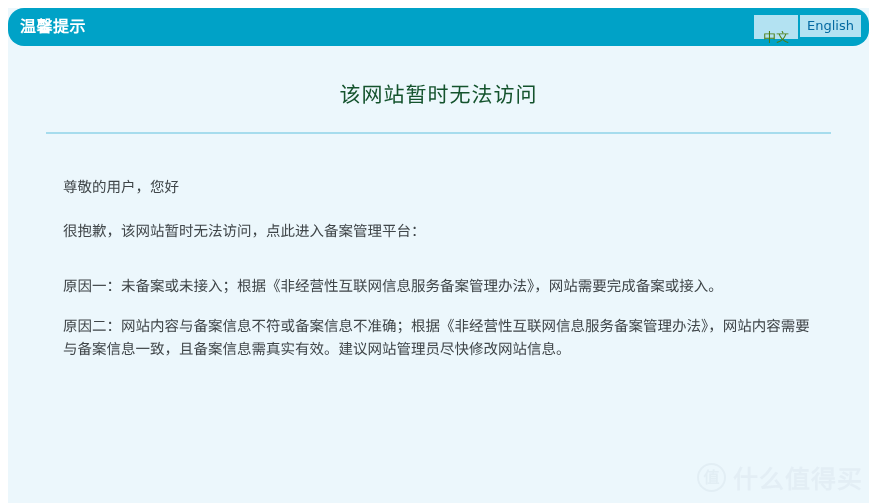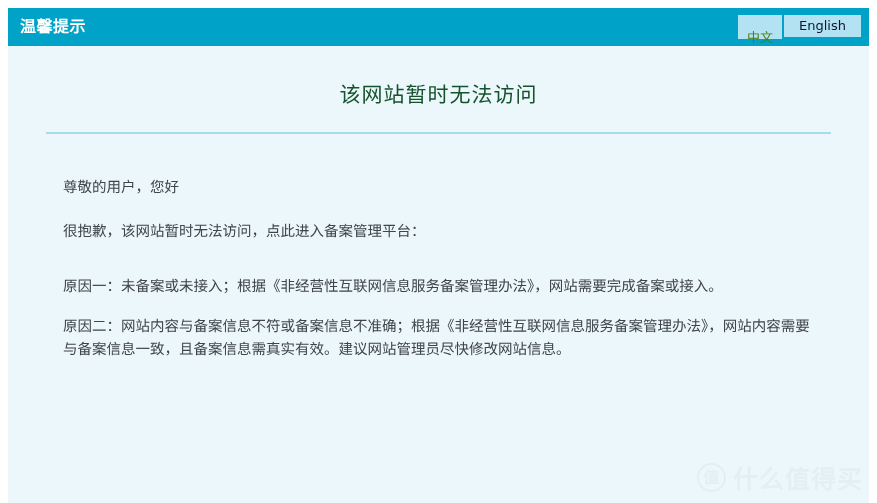--- a/index.html
+++ b/index.html
@@ -28,20 +28,21 @@
   }
 
   
   #header {
     position: absolute;
     left: 0;
     top: 0;
     width: 861px;
     height: 38px;
     background: #00a2c7;
+    border-radius: 16px;
   }
   #header-title {
     position: absolute;
     left: 12px;
     top: 0;
     height: 38px;
     line-height: 38px;
     color: #ffffff;
     font-size: 16px;
     font-weight: bold;
@@ -65,22 +66,22 @@
     padding: 12px 9px;
     white-space: nowrap;
     cursor: pointer;
     border: none;
     font-family: inherit;
     display: block;
     height: 22px;
     box-sizing: border-box;
   }
   .lang-btn.en {
-    color: #0f172a;
-    padding: 0 15px;
+    color: #0369a1;
+    padding: 0 7px;
   }
 
   
   #content {
     position: absolute;
     left: 0;
     top: 38px;
     width: 861px;
     bottom: 0;
     background: #ecf7fc;

